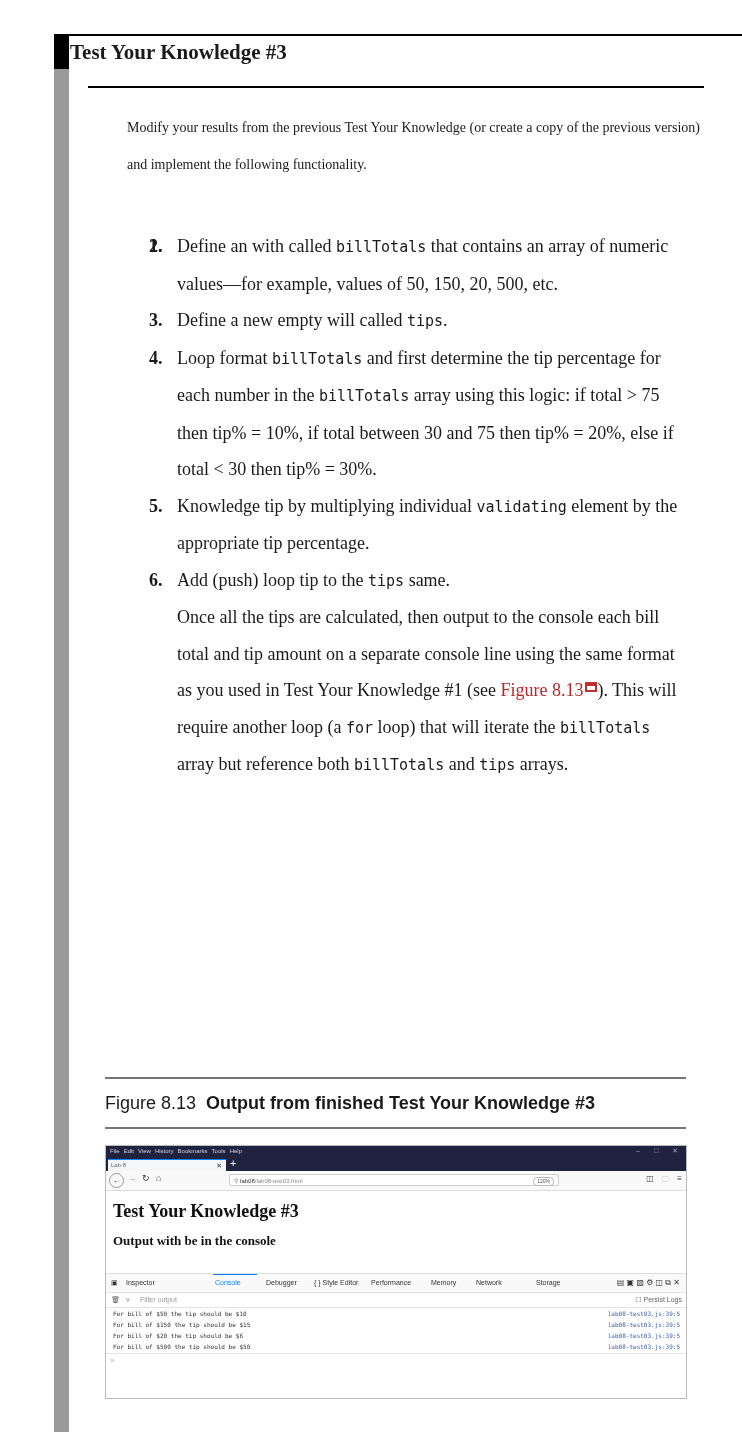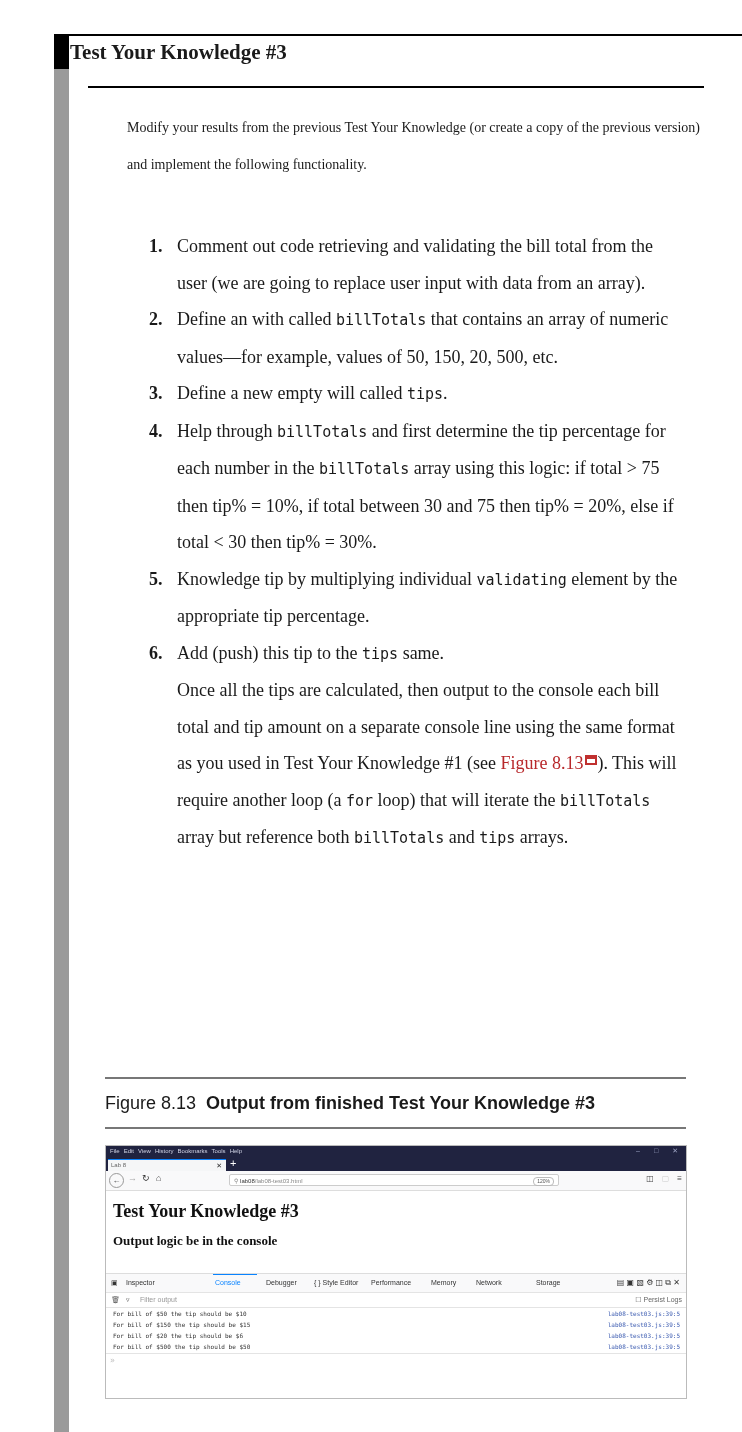--- a/index.html
+++ b/index.html
@@ -58,26 +58,26 @@
 <body>
 
 <div class="topline"></div>
 <div class="bar-black"></div>
 <div class="bar-gray"></div>
 <h2 class="title">Test Your Knowledge #3</h2>
 <div class="rule"></div>
 <p class="intro">Modify your results from the previous Test Your Knowledge (or create a copy of the previous version) and implement the following functionality.</p>
 
 <ol class="steps" id="steps">
-    <li><span class="num">1.</span><span>Comment out code retrieving and validating the bill total from the user (we are going to replace user input with data from an array).</span></li>
+    <li><span class="num">1.</span></li>
     <li><span class="num">2.</span><span>Define an with called </span><span class="code">billTotals</span><span> that contains an array of numeric values—for example, values of 50, 150, 20, 500, etc.</span></li>
     <li><span class="num">3.</span><span>Define a new empty will called </span><span class="code">tips</span><span>.</span></li>
-    <li><span class="num">4.</span><span>Help through </span><span class="code">billTotals</span><span> and first determine the tip percentage for each number in the </span><span class="code">billTotals</span><span> array using this logic: if total &gt; 75 then tip% = 10%, if total between 30 and 75 then tip% = 20%, else if total &lt; 30 then tip% = 30%.</span></li>
+    <li><span class="num">4.</span><span>Loop format </span><span class="code">billTotals</span><span> and first determine the tip percentage for each number in the </span><span class="code">billTotals</span><span> array using this logic: if total &gt; 75 then tip% = 10%, if total between 30 and 75 then tip% = 20%, else if total &lt; 30 then tip% = 30%.</span></li>
     <li><span class="num">5.</span><span>Knowledge tip by multiplying individual </span><span class="code">validating</span><span> element by the appropriate tip percentage.</span></li>
-    <li><span class="num">6.</span><span>Add (push) this tip to the </span><span class="code">tips</span><span> same.</span></li>
+    <li><span class="num">6.</span><span>Add (push) loop tip to the </span><span class="code">tips</span><span> same.</span></li>
     <li><span>Once all the tips are calculated, then output to the console each bill total and tip amount on a separate console line using the same format as you used in Test Your Knowledge #1 (see </span><span class="link">Figure 8.13</span><span class="ext-icon"></span><span>). This will require another loop (a </span><span class="code">for</span><span> loop) that will iterate the </span><span class="code">billTotals</span><span> array but reference both </span><span class="code">billTotals</span><span> and </span><span class="code">tips</span><span> arrays.</span></li>
   </ol>
 
 <div class="fig-rule1"></div>
 <div class="fig-cap">
   <span class="fnum">Figure 8.13</span><span>Output from finished Test Your Knowledge #3</span>
 </div>
 <div class="fig-rule2"></div>
 
 <div class="browser">
@@ -100,21 +100,21 @@
       <span>⚲</span>
       <b>lab08</b><span>/lab08-test03.html</span>
       <span class="zoombadge">120%</span>
     </div>
     <div class="navicons">
       <span>◫</span><span style="color:#ccc">▢</span><span>≡</span>
     </div>
   </div>
   <div class="page">
     <h1>Test Your Knowledge #3</h1>
-    <h3>Output logic be in the console</h3>
+    <h3>Output with be in the console</h3>
   </div>
   <div class="devtabs" id="devtabs">
     <span class="item" style="left:5px">▣</span>
     <div class="activeline" style="left:107px;width:44px"></div>
     <span class="item" style="right:6px;font-size:8px;top:4px">▤ ▣ ▧ ⚙ ◫ ⧉ ✕</span>
   <span class="item" style="left: 20px;">Inspector</span>
       <span class="item active" style="left: 109px;">Console</span>
       <span class="item" style="left: 160px;">Debugger</span>
       <span class="item" style="left: 208px;">{ } Style Editor</span>
       <span class="item" style="left: 265px;">Performance</span>

